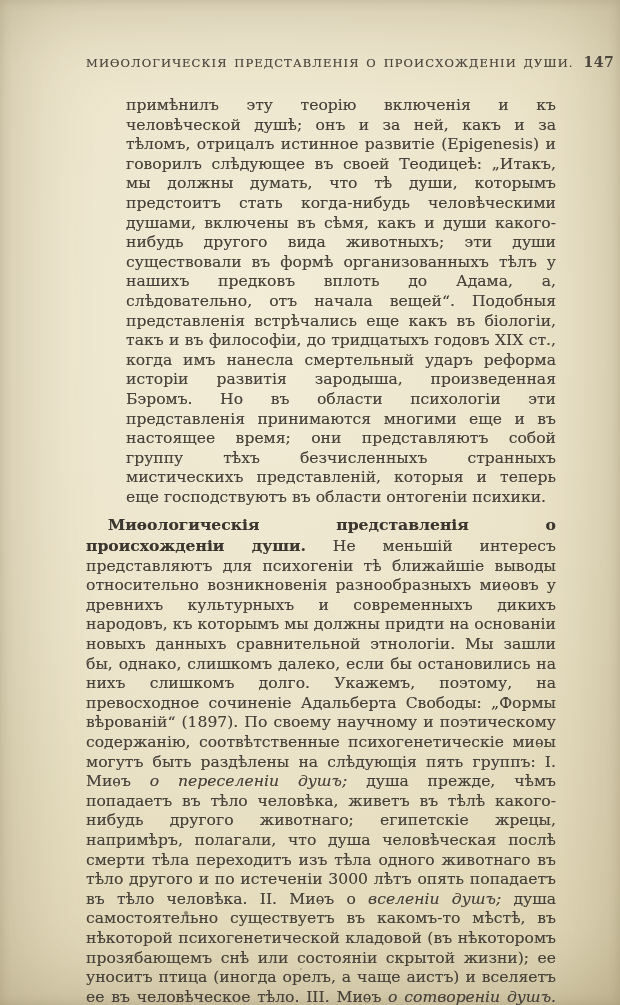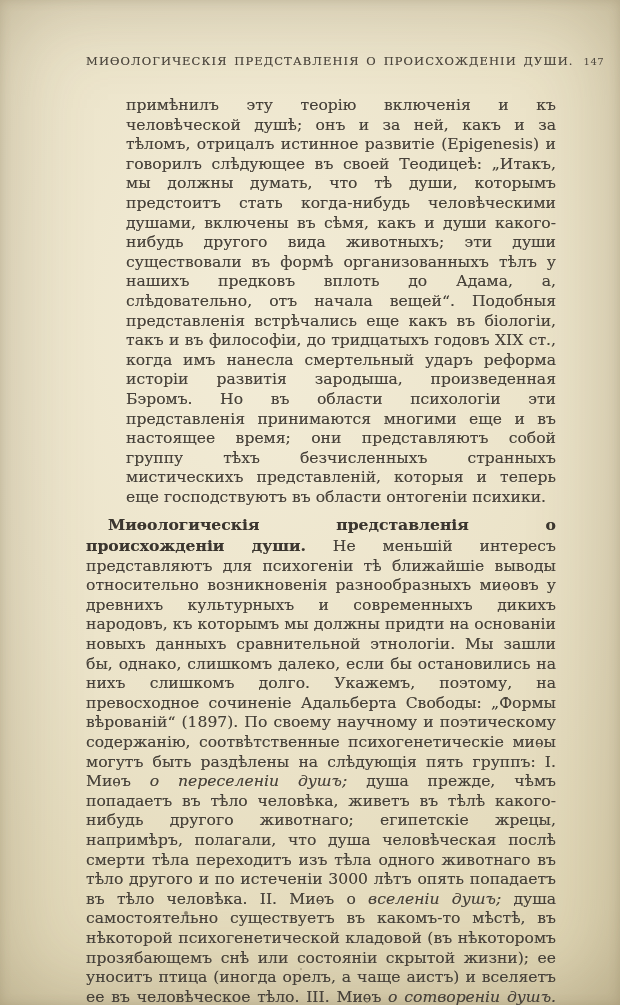--- a/index.html
+++ b/index.html
@@ -36,23 +36,24 @@
     word-spacing: 2px;
     color: #4d473e;
     white-space: nowrap;
   }
   .running-title {
     flex: 1;
     text-align: center;
     text-shadow: 0 0 0.5px rgba(77,71,62,0.55);
   }
   .page-number {
-    font-size: 10px;
+    font-size: 14px;
     letter-spacing: 0.5px;
     padding-left: 10px;
+    font-weight: bold;
   }
 
   .text-block {
     position: absolute;
     top: 96px;
     left: 86px;
     width: 470px;
     font-size: 15.6px;
     line-height: 19.6px;
     text-align: justify;

